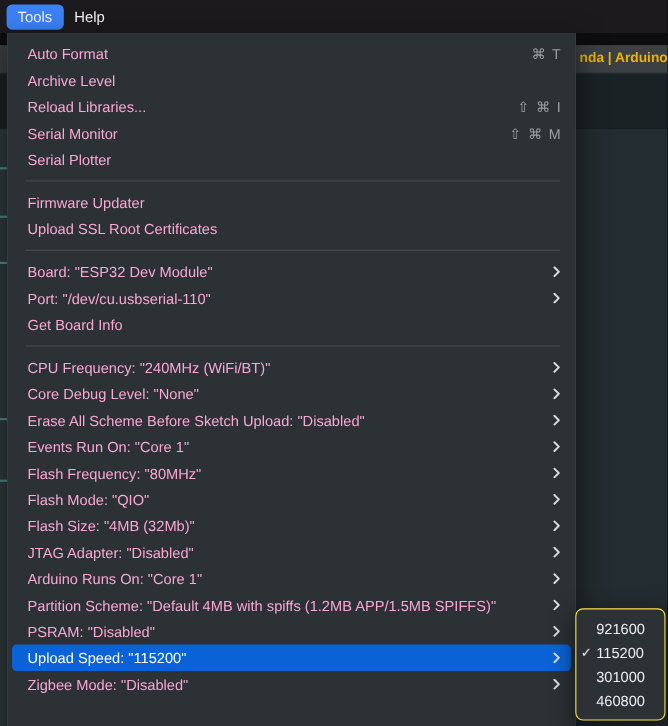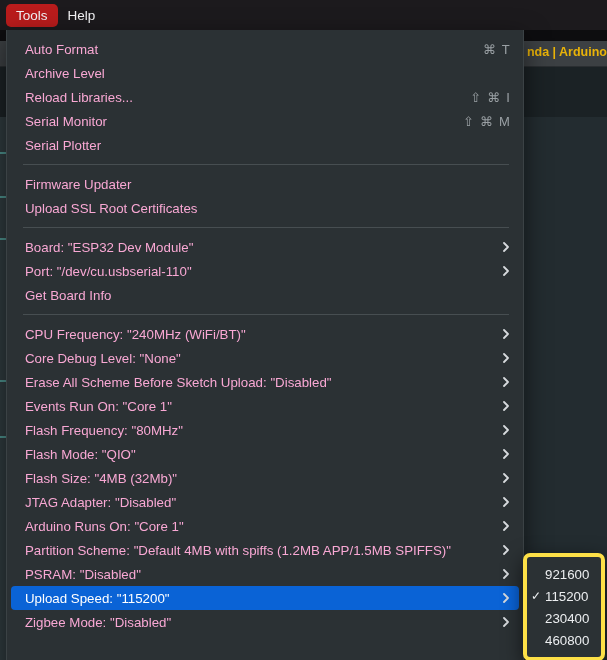--- a/index.html
+++ b/index.html
@@ -50,21 +50,21 @@
     display: flex; align-items: center;
     padding-left: 6px;
     z-index: 40;
   }
   .menubar-item {
     font-size: 13.5px; color: #f2f2f4;
     padding: 4px 10px;
     border-radius: 5px;
     white-space: nowrap;
   }
-  .menubar-item.active { background: #b91c1c; text-align: center; }
+  .menubar-item.active { background: #3b82f6; text-align: center; }
 
   
   .menu {
     position: absolute; left: 6px; top: 30px;
     width: 518px; height: 660px;
     background: #2b3134;
     border: 1px solid #3b4245;
     border-top: none;
     border-radius: 0 0 6px 6px;
     box-shadow: 0 8px 26px rgba(0,0,0,.55);
@@ -101,21 +101,21 @@
   .menu-sep {
     height: 1px; background: #474e51;
     margin: 7px 14px 7px 16px;
   }
 
   
   .submenu {
     position: absolute; left: 523px; top: 553px;
     width: 82px;
     background: #2b3134;
-    border: 4px solid #fde047;
+    border: 1px solid #fde047;
     border-radius: 7px;
     box-shadow: 0 6px 20px rgba(0,0,0,.6);
     padding: 6px 0;
     z-index: 60;
   }
   .submenu-row {
     position: relative;
     display: flex; align-items: center;
     height: 22px;
     padding-left: 18px;
@@ -308,20 +308,20 @@
 
   <div class="submenu" id="upload-speed-submenu">
       <div class="submenu-row">
         <span class="submenu-label">921600</span>
       </div>
       <div class="submenu-row">
         <span class="check">✓</span>
         <span class="submenu-label">115200</span>
       </div>
       <div class="submenu-row">
-        <span class="submenu-label">230400</span>
+        <span class="submenu-label">301000</span>
       </div>
       <div class="submenu-row">
         <span class="submenu-label">460800</span>
       </div>
     </div>
 
 </div>
 
 </body></html>

